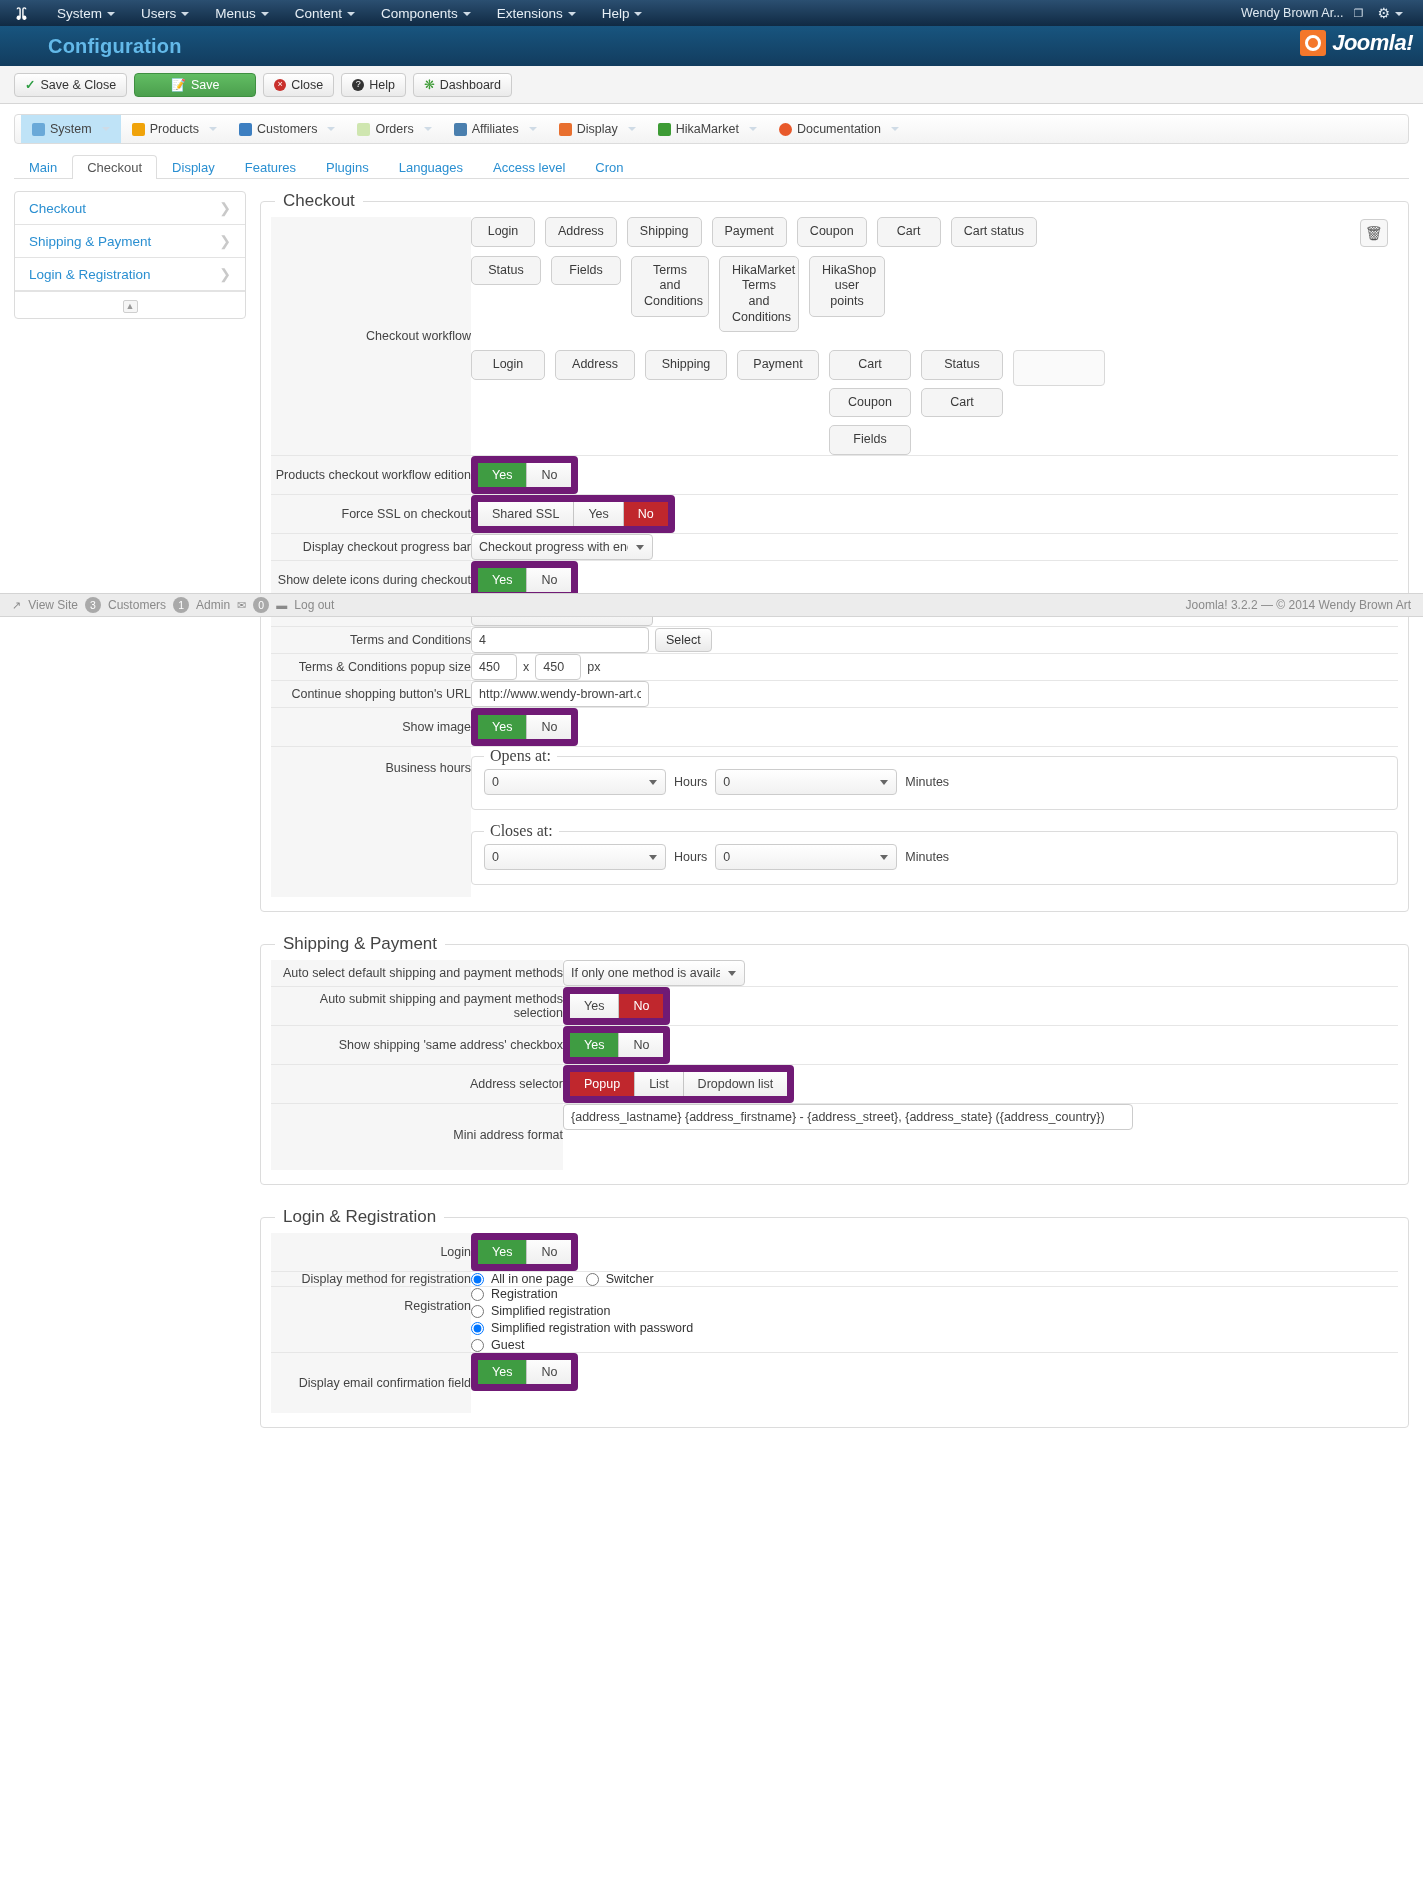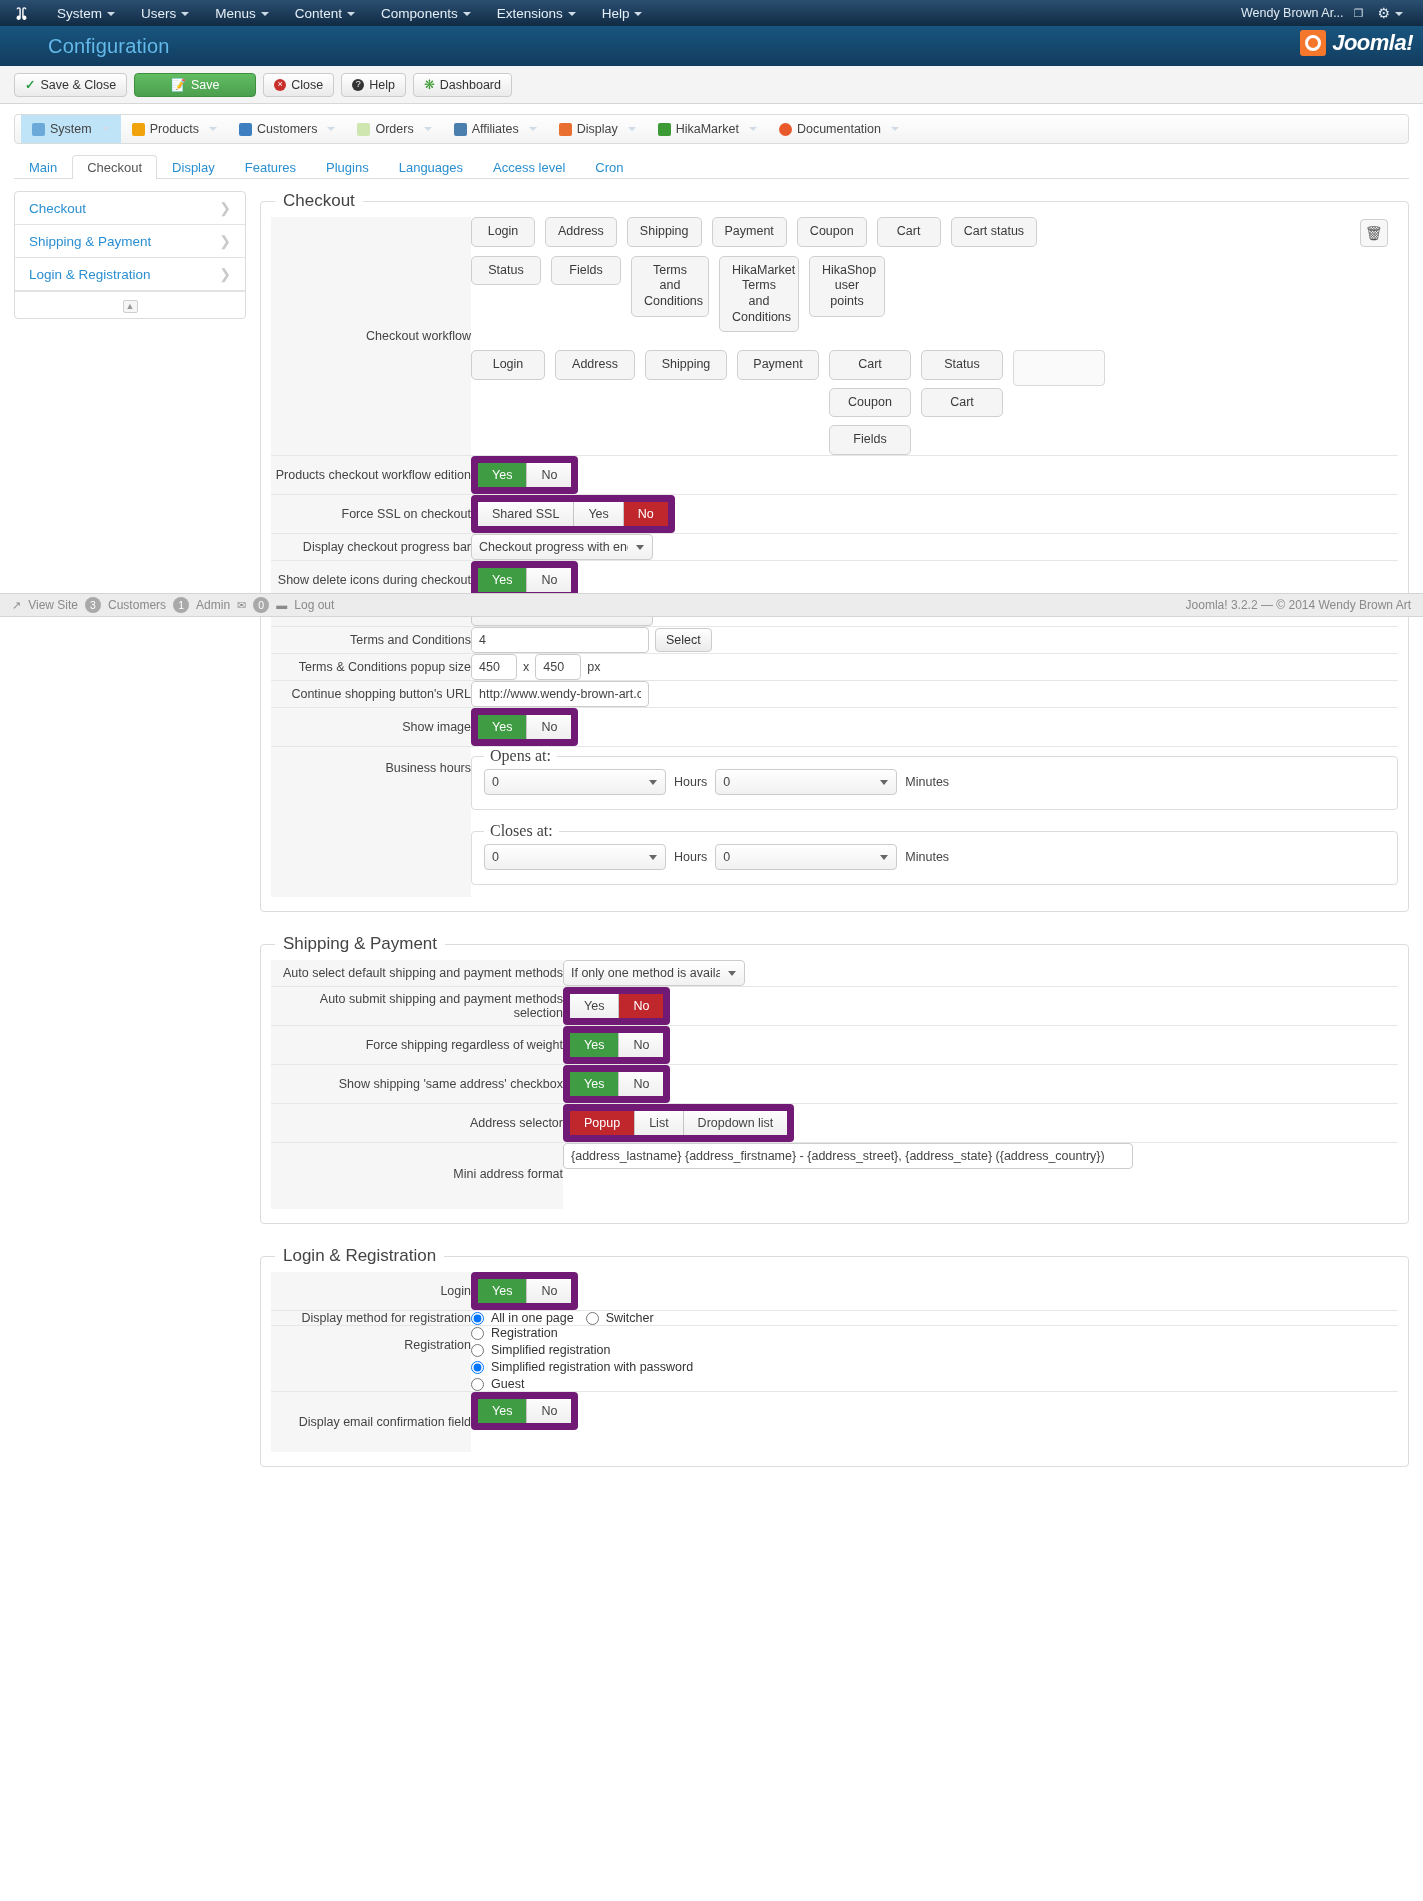--- a/index.html
+++ b/index.html
@@ -40,21 +40,21 @@
 
   
   .header {
     height:40px;
     background:linear-gradient(#18557f,#123c5e);
     display:flex; align-items:center;
     position:relative;
   }
   .header h1 {
     margin:0; padding-left:48px;
-    font-size:20px; font-weight:normal;
+    font-size:20px; font-weight:bold;
     color:#63b9e9;
     letter-spacing:0.2px;
   }
   .jlogo {
     position:absolute; right:10px; top:4px;
     display:flex; align-items:center; gap:6px;
   }
   .jlogo .jtext { color:#fff; font-size:22px; font-style:italic; font-weight:bold; letter-spacing:-0.5px;}
   .jlogo .jbadge { width:26px; height:26px; background:#f4772b; border-radius:3px; display:inline-block;
                    position:relative; }
@@ -574,29 +574,20 @@
         <tr>
           <td class="lbl" style="width:292px">Auto submit shipping and payment methods selection</td>
           <td class="val">
             <span class="bgroup">
               <span class="seg">Yes</span>
               <span class="seg on-red">No</span>
             </span>
           </td>
         </tr>
         <tr>
-          <td class="lbl" style="width:292px">Force shipping regardless of weight</td>
-          <td class="val">
-            <span class="bgroup">
-              <span class="seg on-green">Yes</span>
-              <span class="seg">No</span>
-            </span>
-          </td>
-        </tr>
-        <tr>
           <td class="lbl" style="width:292px">Show shipping 'same address' checkbox</td>
           <td class="val">
             <span class="bgroup">
               <span class="seg on-green">Yes</span>
               <span class="seg">No</span>
             </span>
           </td>
         </tr>
         <tr>
           <td class="lbl" style="width:292px">Address selector</td>

